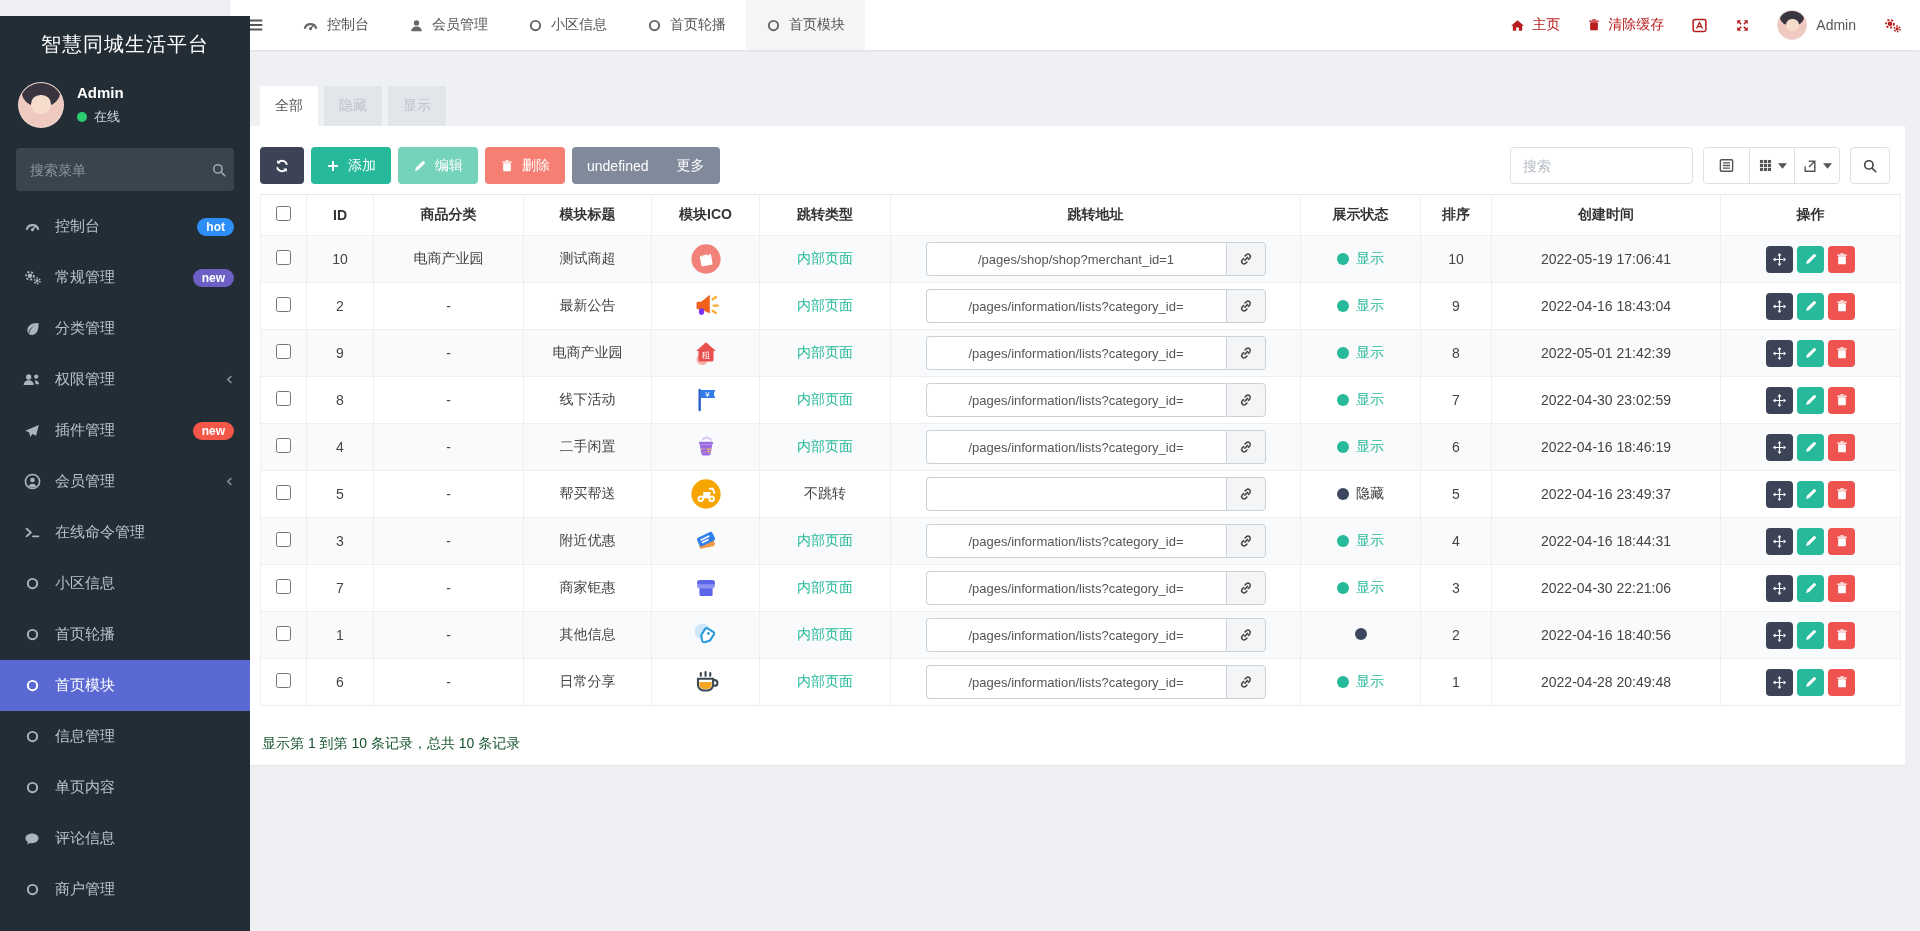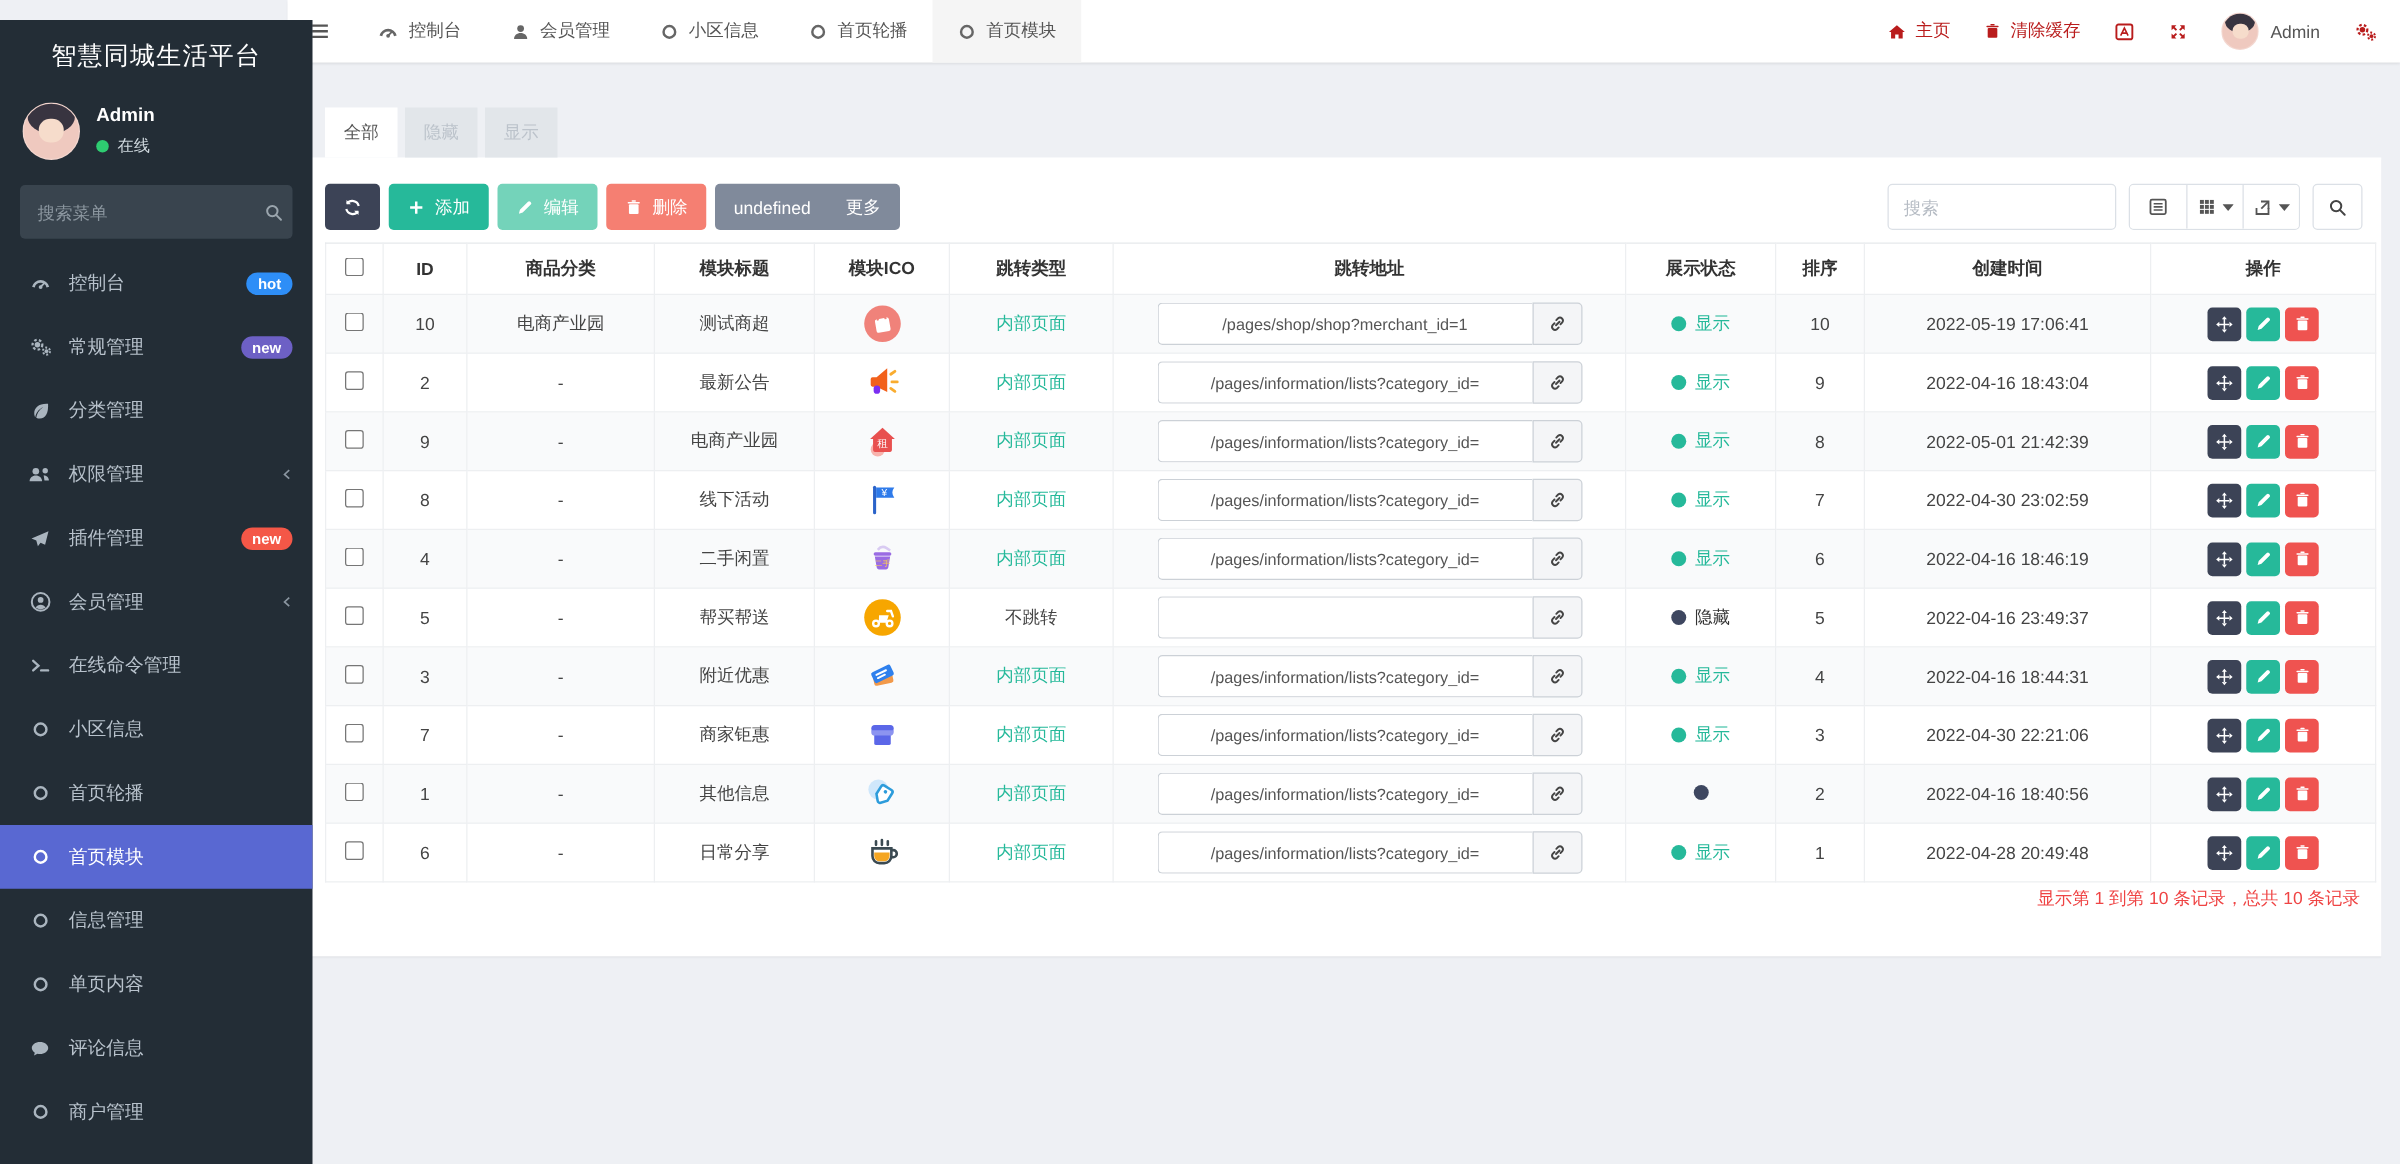--- a/index.html
+++ b/index.html
@@ -78,21 +78,21 @@
   .url-group input { width:300px; height:34px; border:1px solid #ccd1d7; border-right:none; border-radius:4px 0 0 4px; font-size:13px; font-family:inherit; color:#555; text-align:center; padding:0 8px; outline:none; background:#fff; }
   .link-btn { width:40px; height:34px; border:1px solid #ccd1d7; border-radius:0 4px 4px 0; background:#f4f5f7; display:flex; align-items:center; justify-content:center; color:#444; cursor:pointer; }
   .status { display:inline-flex; align-items:center; gap:7px; }
   .status .dot { width:12px; height:12px; border-radius:50%; }
   .st-show { color:#26b99a; }
   .st-hide { color:#333; }
   .act-btn { width:27px; height:27px; border:none; border-radius:4px; display:inline-flex; align-items:center; justify-content:center; margin:0 2px; color:#fff; cursor:pointer; vertical-align:middle; }
   .act-move { background:#3c4356; }
   .act-edit { background:#26b99a; }
   .act-del { background:#ef5350; }
-  .summary { text-align:right; margin:4px 2px; font-size:14px; color:#ef4444; }
+  .summary { text-align:left; margin:29px 2px; font-size:14px; color:#14532d; }
 </style>
 </head>
 <body>
 
 <aside class="sidebar">
   <div class="brand">智慧同城生活平台</div>
   <div class="user-panel">
     <div class="avatar"></div>
     <div>
       <div class="user-name">Admin</div>

